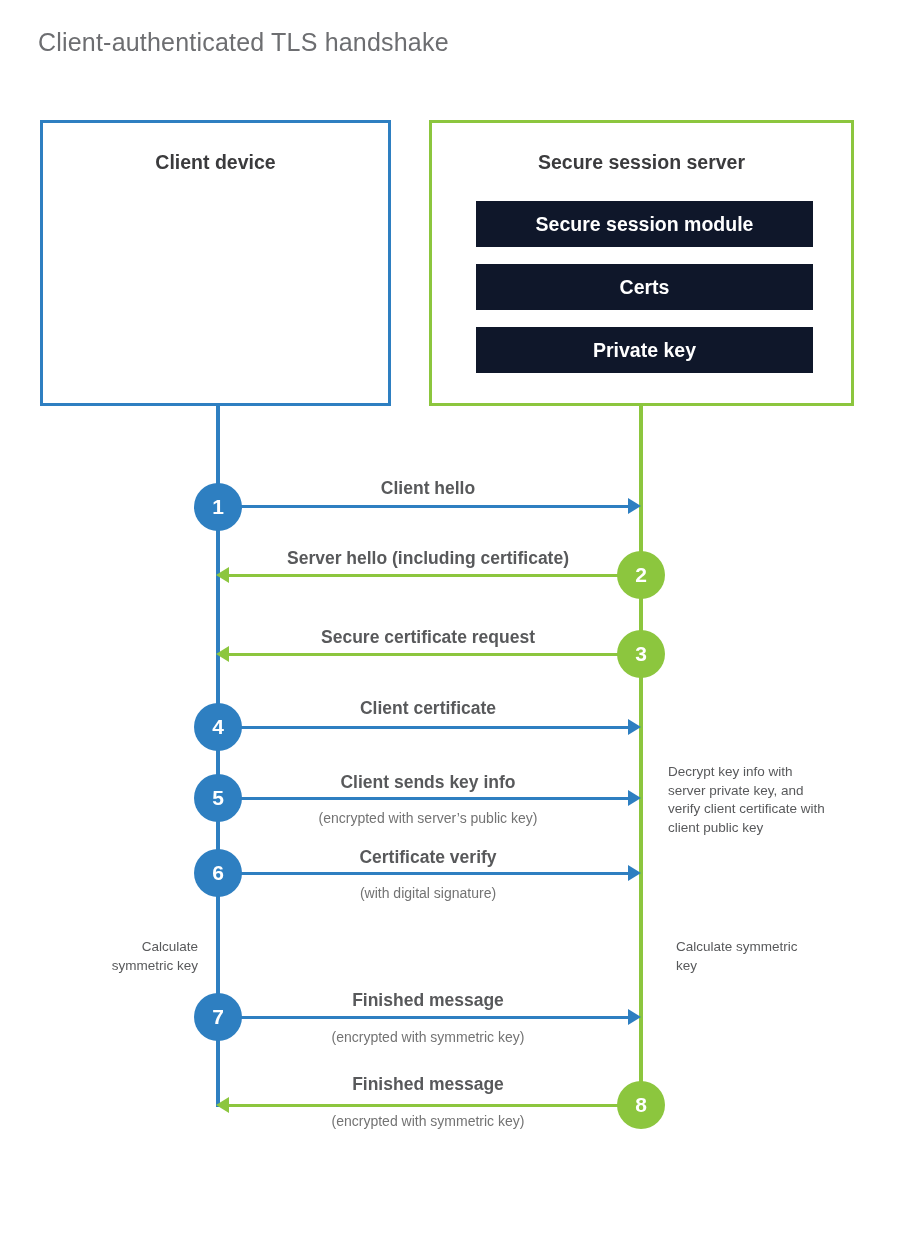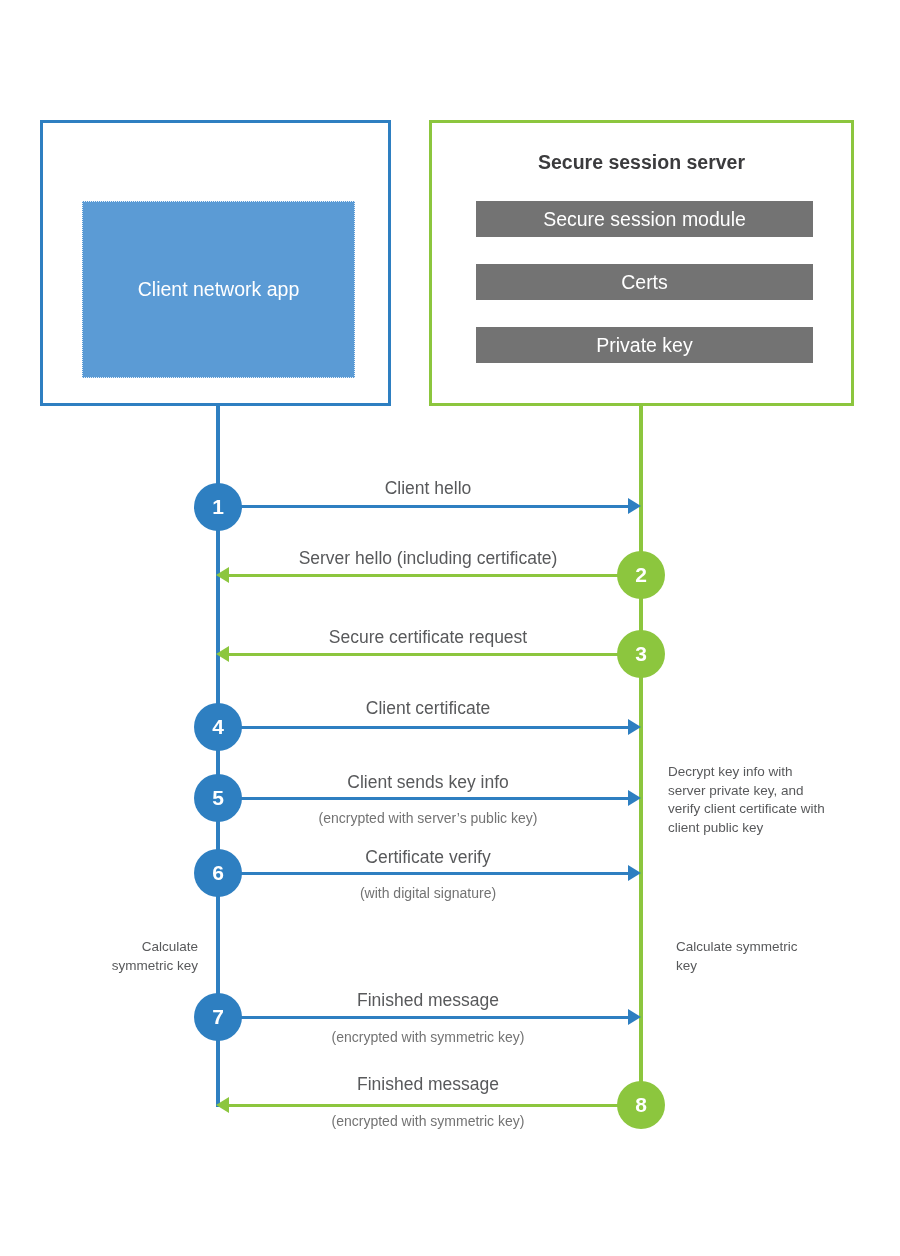--- a/index.html
+++ b/index.html
@@ -78,28 +78,28 @@
     text-align: center;
     color: #ffffff;
     font-size: 19.5px;
     line-height: 1.35;
     font-weight: 400;
   }
   .server-bar {
     position: absolute;
     left: 44px;
     width: 337px;
-    height: 36px;
-    background: #737373;
+    height: 46px;
+    background: #0f172a;
     display: flex;
     align-items: center;
     justify-content: center;
     color: #ffffff;
     font-size: 19.5px;
-    font-weight: 400;
+    font-weight: 700;
   }
   .server-bar-0 { top: 78px; }
   .server-bar-1 { top: 141px; }
   .server-bar-2 { top: 204px; }
 
   
   .lifeline {
     position: absolute;
     width: 4px;
   }
@@ -152,20 +152,21 @@
   .step-badge.green-bg { background: #8cc63e; }
 
   
   .msg-label {
     position: absolute;
     text-align: center;
     font-size: 17.5px;
     color: #58595b;
     white-space: nowrap;
     transform: translateX(-50%);
+    font-weight: bold;
   }
   .msg-sublabel {
     position: absolute;
     text-align: center;
     font-size: 14px;
     color: #737373;
     white-space: nowrap;
     transform: translateX(-50%);
   }
   .side-note {
@@ -175,23 +176,24 @@
     color: #58595b;
   }
   .side-note.right-align { text-align: right; }
   .side-note.left-align  { text-align: left; }
 </style>
 </head>
 <body>
 
 <div class="stage">
 
+  <div class="title">Client-authenticated TLS handshake</div>
 
   <div class="party-box client-box">
-    <div class="client-app">Client network app</div>
+    <div class="party-title">Client device</div>
   </div>
 
   <div class="party-box server-box">
     <div class="party-title">Secure session server</div>
     <div class="server-bar server-bar-0">Secure session module</div>
     <div class="server-bar server-bar-2">Private key</div>
     <div class="server-bar server-bar-1">Certs</div>
   </div>
 
   <div class="lifeline lifeline-client"></div>

